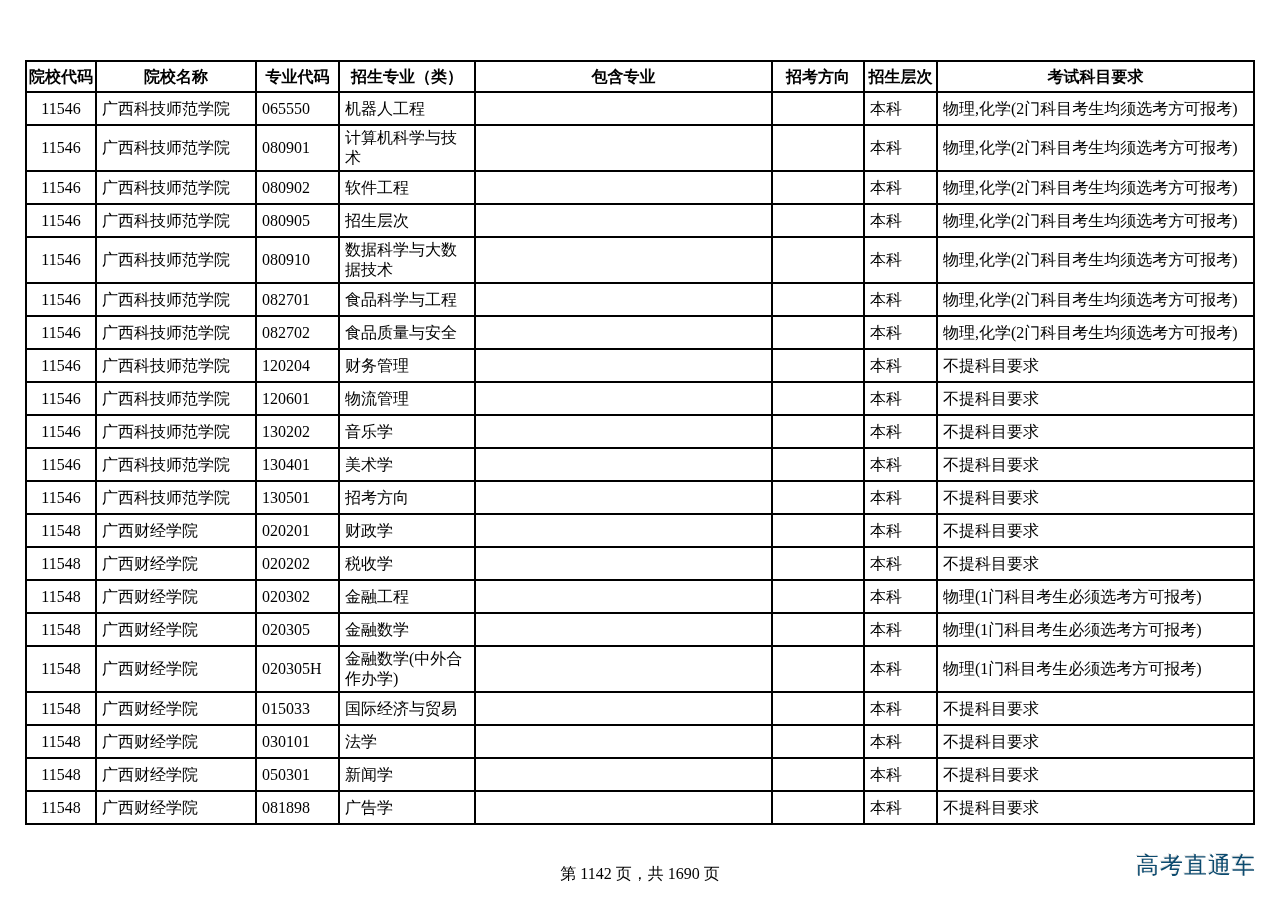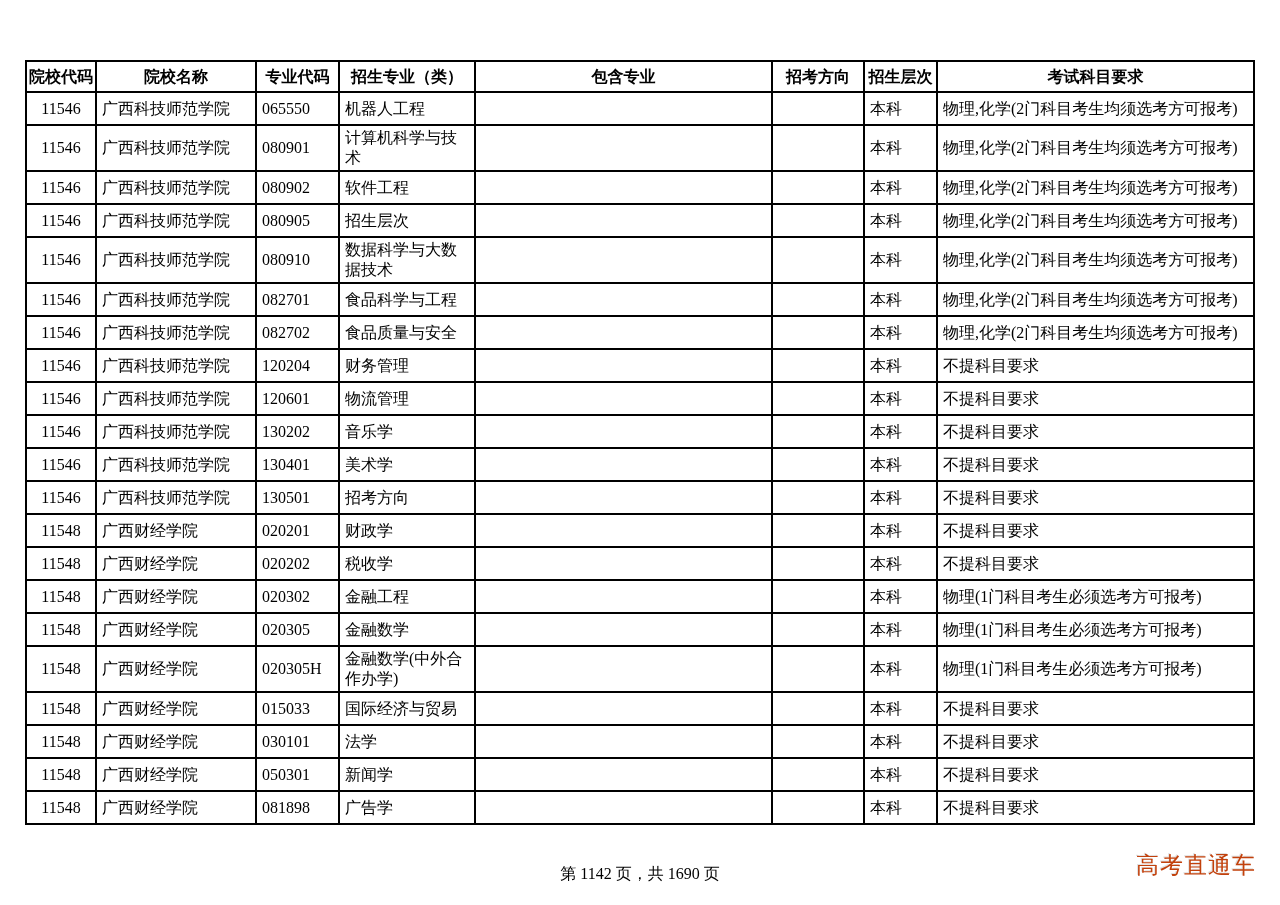--- a/index.html
+++ b/index.html
@@ -55,21 +55,21 @@
     text-align: center;
     font-size: 16px;
     color: #000000;
   }
   .watermark {
     position: absolute;
     top: 850px;
     right: 24px;
     font-size: 23px;
     letter-spacing: 1px;
-    color: #c2410c;
+    color: #0c4a6e;
     text-shadow: 1px 1px 1px #ffffff, -1px -1px 0 #e0e0e0;
     font-family: "Liberation Sans", "DejaVu Sans", sans-serif;
   }
 </style>
 </head>
 <body>
 
 <table class="admissions">
   <colgroup>
     <col style="width:70px">

